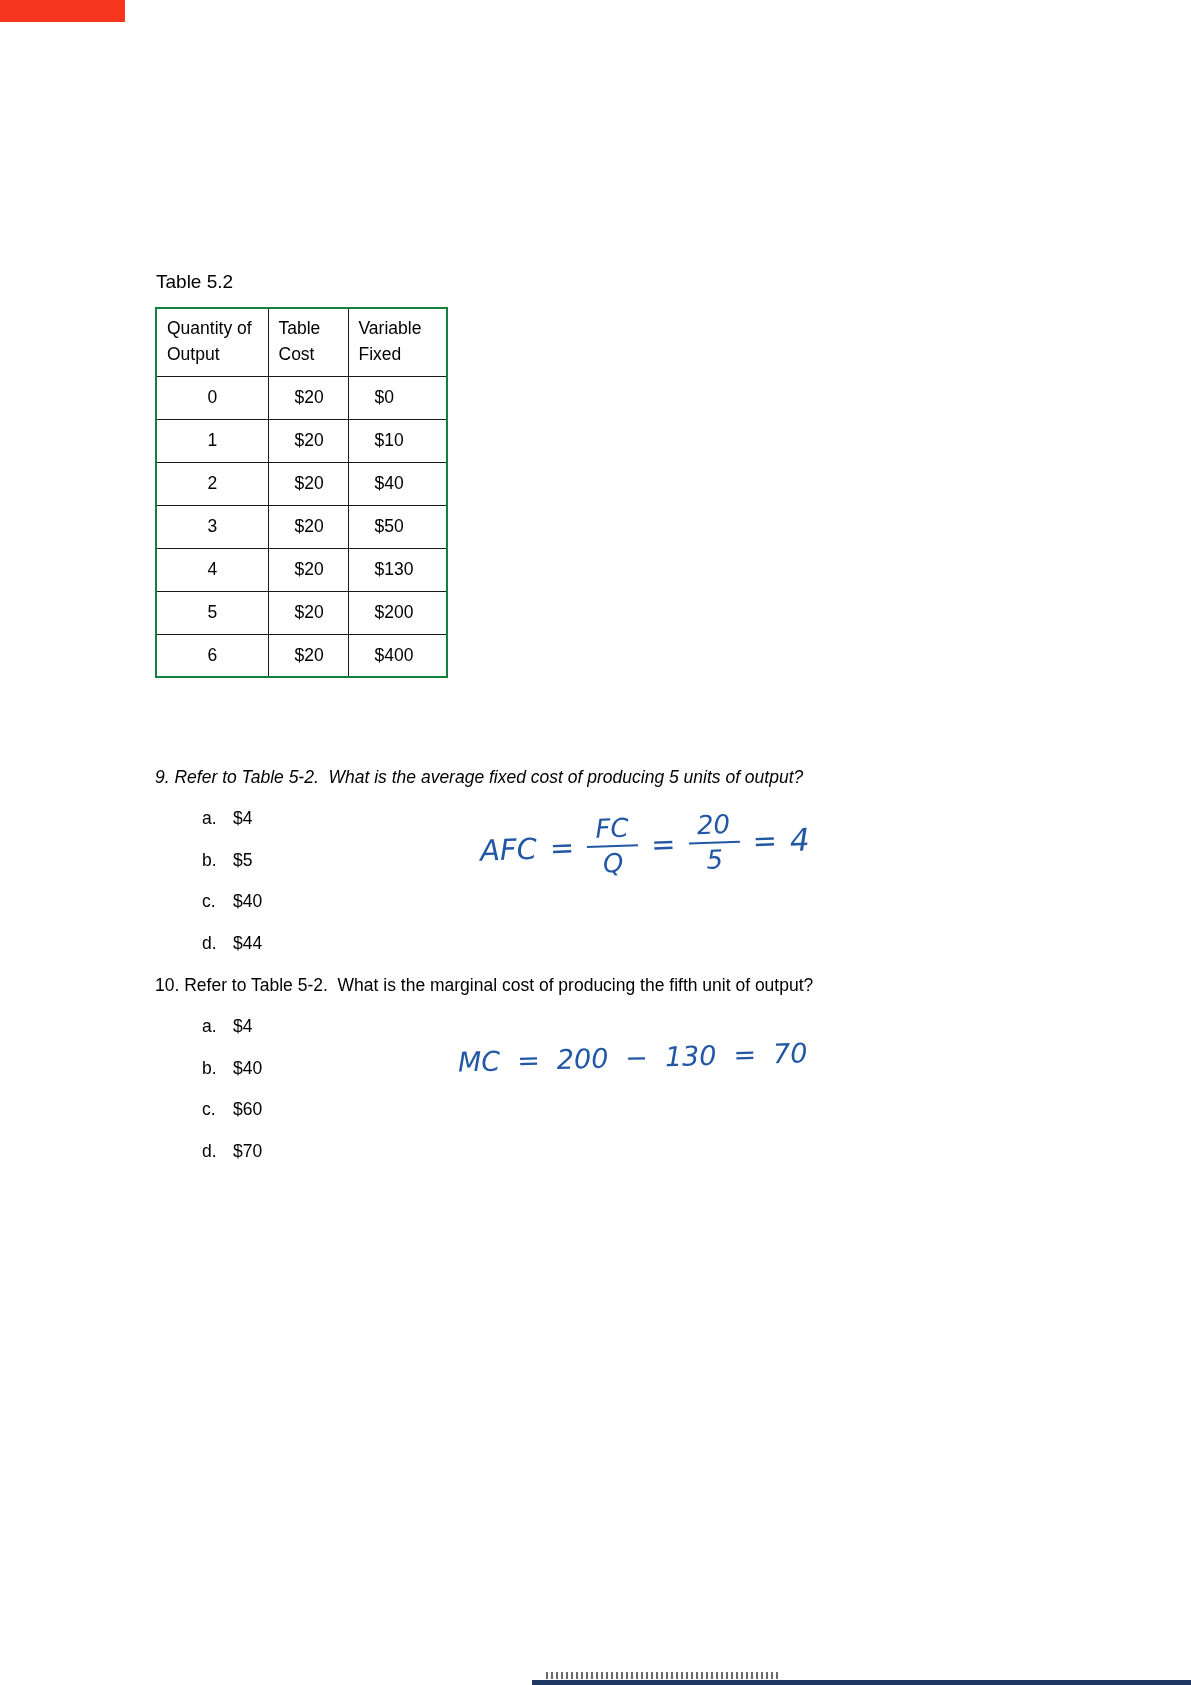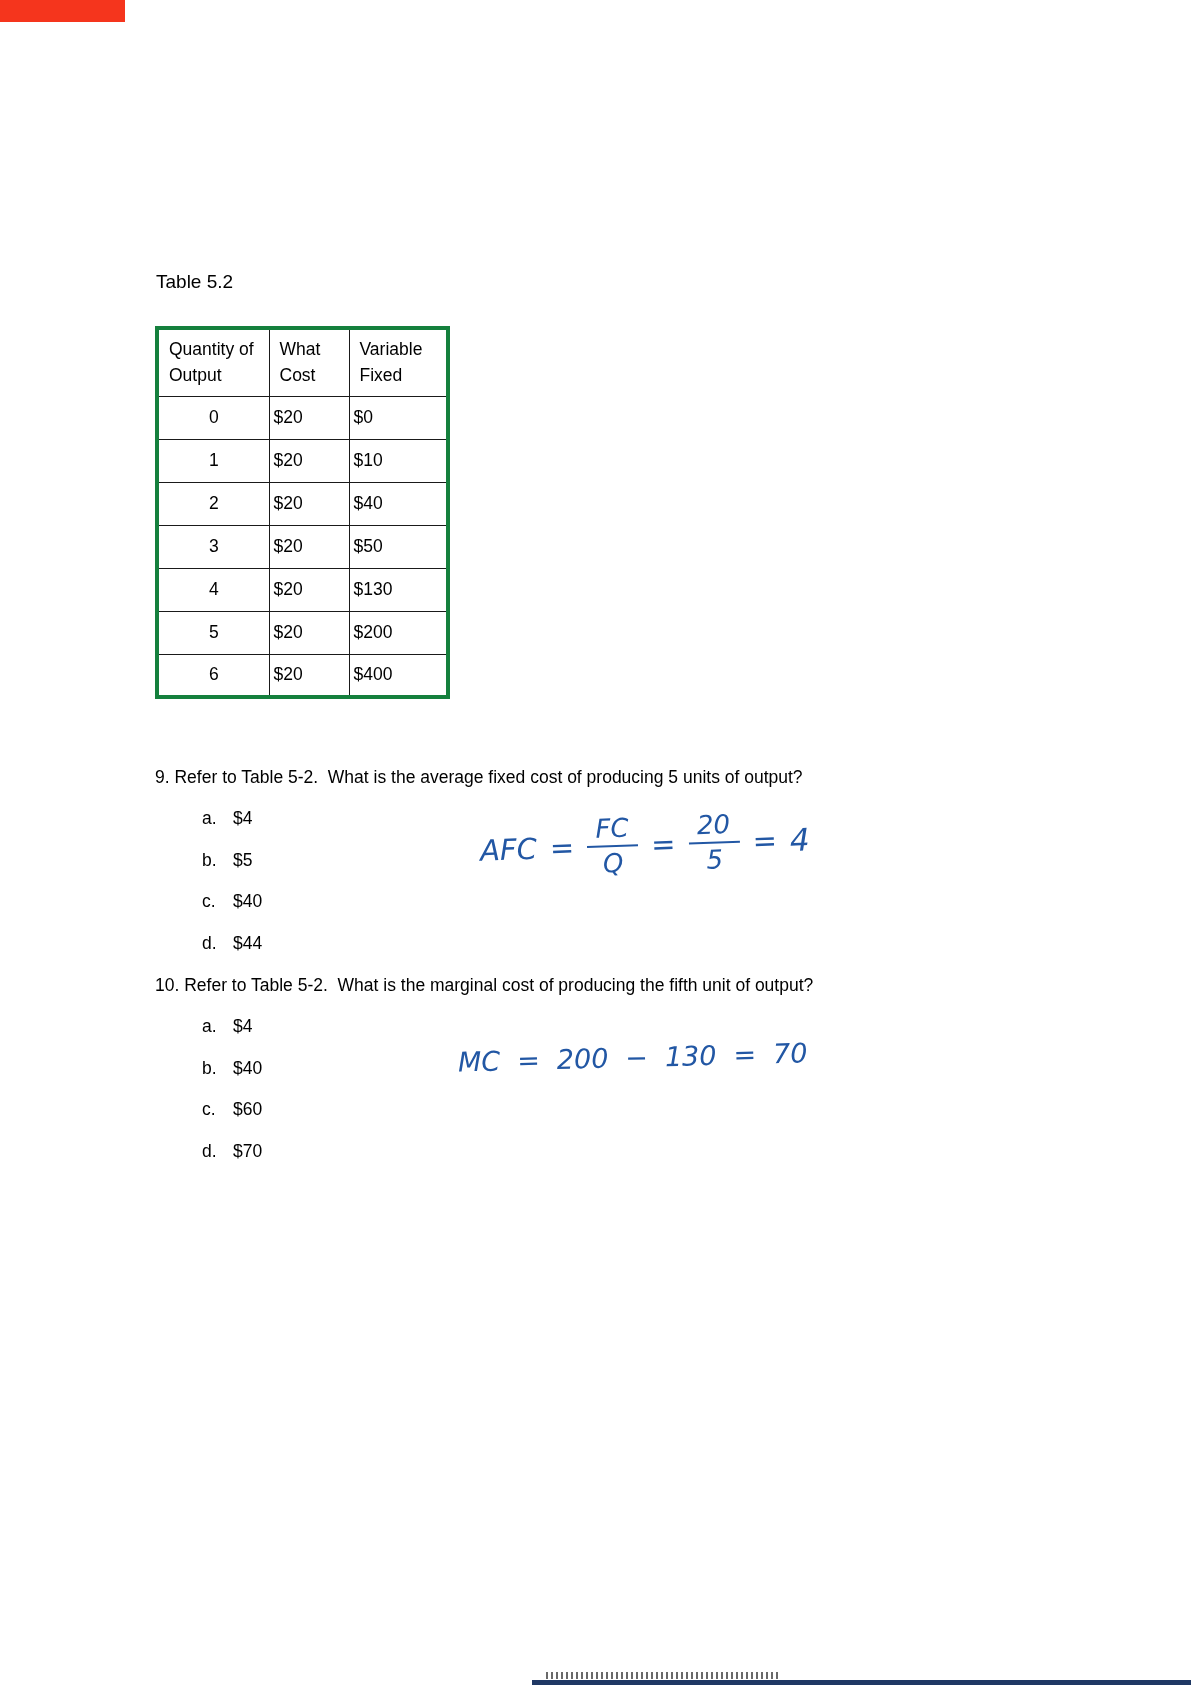--- a/index.html
+++ b/index.html
@@ -3,32 +3,32 @@
 <meta charset="utf-8">
 <style>
   * { margin:0; padding:0; box-sizing:border-box; }
   html,body { width:1191px; height:1685px; background:#ffffff; }
   body { position:relative; font-family:"Liberation Sans", sans-serif; color:#000; overflow:hidden; }
 
   .red-bar { position:absolute; left:0; top:0; width:125px; height:22px; background:#f5351d; }
 
   .caption { position:absolute; left:156px; top:271px; font-size:19px; }
 
-  table.cost-table { position:absolute; left:155px; top:307px; border-collapse:collapse; table-layout:fixed; border:4px solid #15803d;margin-top:19px; }
+  table.cost-table { position:absolute; left:155px; top:307px; border-collapse:collapse; table-layout:fixed; border:2px solid #15803d; }
   .cost-table th, .cost-table td { border:1.5px solid #1a1a1a; font-size:17.5px; font-weight:normal; background:#fff; }
   .cost-table th { height:68px; vertical-align:top; text-align:left; padding:6px 4px 0 10px; line-height:1.5; }
   .cost-table td { height:43px; }
   .col-qty { width:112px; }
   .col-fc  { width:80px; }
   .col-vc  { width:99px; }
   td.qty  { text-align:center; }
-  td.cost { text-align:left; padding-left:4px; }
+  td.cost { text-align:left; padding-left:26px; }
 
   .question { position:absolute; font-size:17.5px; white-space:pre; }
-  #q9  { left:155px; top:767px; }
+  #q9  { left:155px; top:767px;font-style:italic; }
   #q10 { left:155px; top:975px;text-align:center; }
 
   .options { position:absolute; font-size:17.5px; }
   #q9-options  { left:202px; top:808px; }
   #q10-options { left:202px; top:1016px; }
   .option { height:41.5px; display:flex; align-items:flex-start; }
   .option .letter { width:31px; }
 
   .ink { color:#2257a4; font-style:italic; font-family:"DejaVu Sans", sans-serif; }
   .hw-afc { position:absolute; left:480px; top:814px; display:flex; align-items:center; gap:13px; font-size:29px; transform:rotate(-2deg); }
@@ -53,21 +53,21 @@
 
   <table class="cost-table">
     <colgroup>
         <col class="col-qty">
         <col class="col-fc">
         <col class="col-vc">
       </colgroup>
     <thead>
       <tr>
         <th>Quantity of Output</th>
-        <th>What Cost</th>
+        <th>Table Cost</th>
         <th>Variable Fixed</th>
       </tr>
     </thead>
     <tbody>
       <tr>
         <td class="qty">0</td>
         <td class="cost">$20</td>
         <td class="cost">$0</td>
       </tr>
       <tr>

